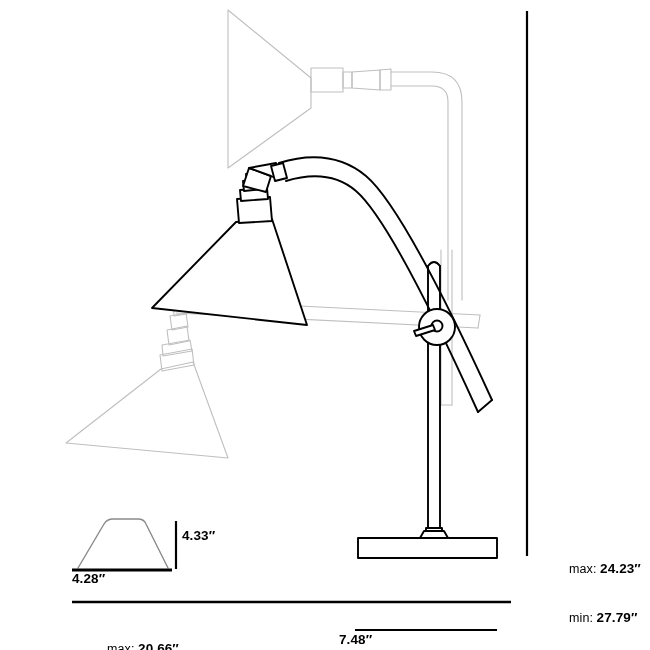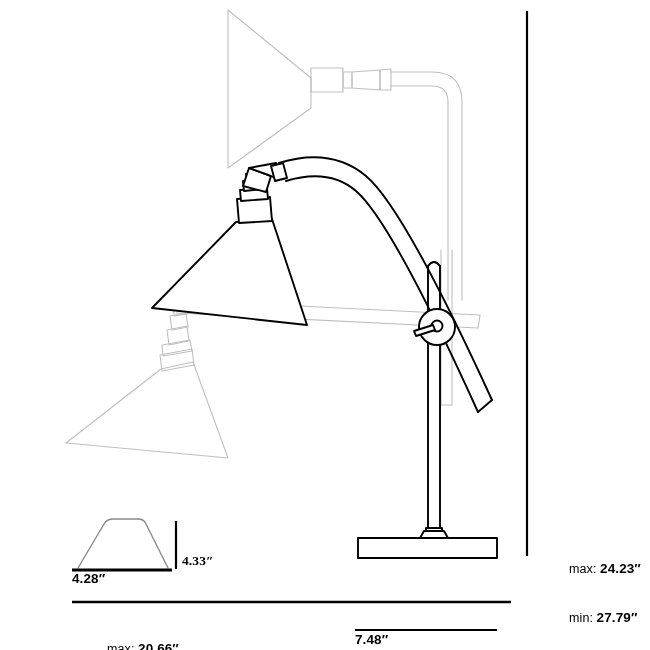--- a/index.html
+++ b/index.html
@@ -110,27 +110,27 @@
       <path stroke-width="2.6" d="M 72,602 L 511,602"></path>
 
       <path stroke-width="2.2" d="M 355,630 L 497,630"></path>
 
       <path stroke-width="2.2" d="M 527,11 L 527,556"></path>
     </g>
   </svg>
 
   <div class="dim-label" style="left:72px; top:571px;">4.28″</div>
 
-  <div class="dim-label" style="left:182px; top:553px;font-family:Liberation Serif, serif;">4.33″</div>
+  <div class="dim-label" style="left:182px; top:528px;">4.33″</div>
 
   <div class="dim-label two-line" style="left:71px; top:608px;">
     <div><span class="lbl-prefix">max: </span><span>20.66″</span></div>
     
   </div>
 
-  <div class="dim-label" style="left:355px; top:632px;text-align:center;">7.48″</div>
+  <div class="dim-label" style="left:339px; top:632px;text-align:center;">7.48″</div>
 
   <div class="dim-label two-line" style="left:533px; top:528px;">
     <div><span class="lbl-prefix">max: </span><span>24.23″</span></div>
     <div><span class="lbl-prefix">min: </span><span>27.79″</span></div>
   </div>
 
 </div>
 
 </body></html>

